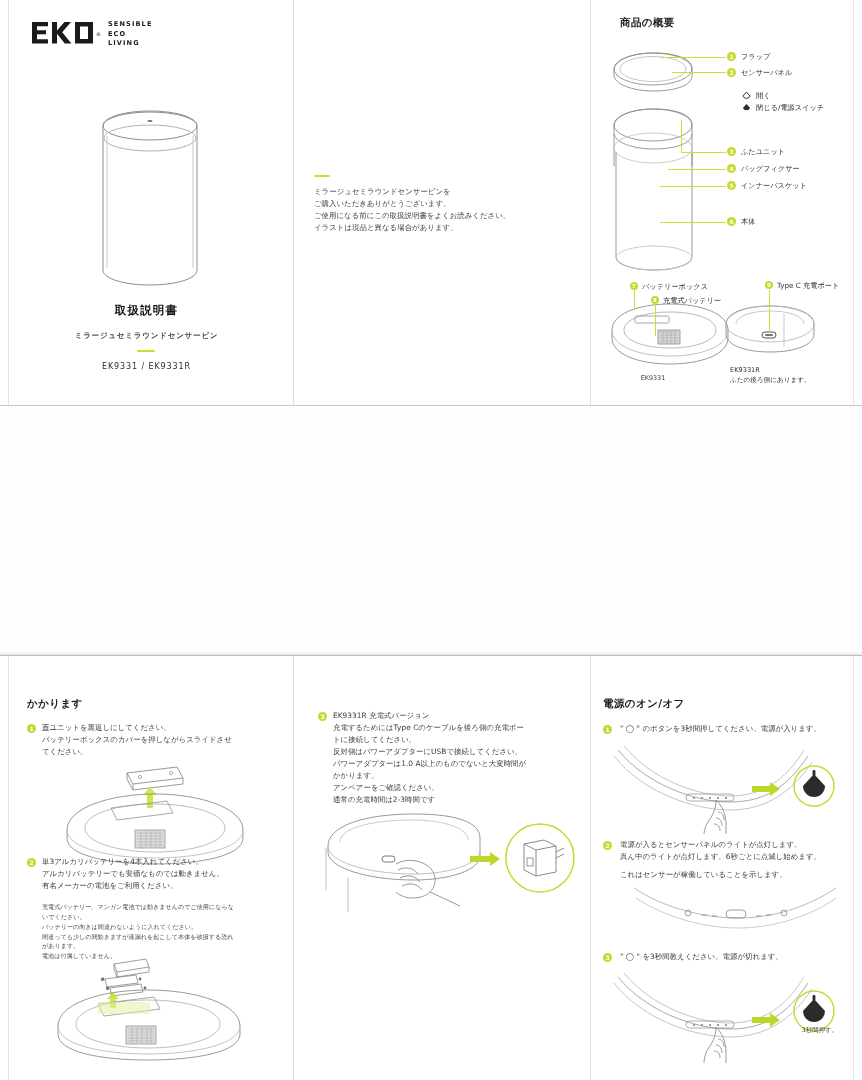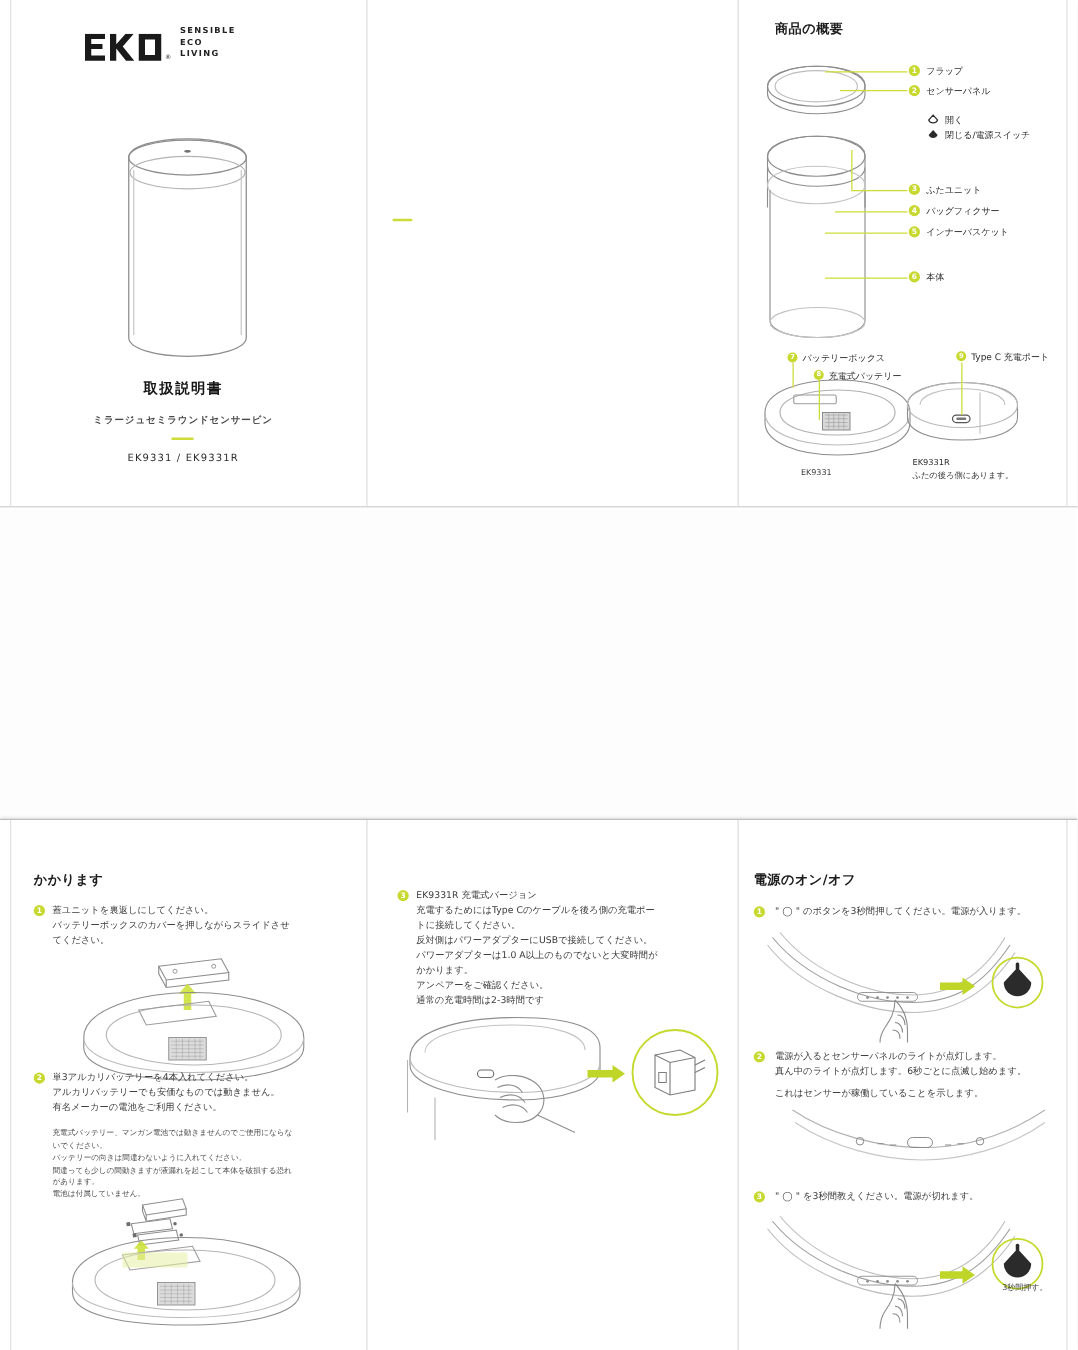--- a/index.html
+++ b/index.html
@@ -58,21 +58,21 @@
     position: absolute;
     font-size: 6.1px; color: #4d4d4d; line-height: 1.62;
   }
   .label-txt {
     position: absolute;
     font-size: 7.2px; color: #2e2e2e; line-height: 1.5;
     white-space: nowrap;
   }
 
   
-  .logo-wrap { position: absolute; left: 32px; top: 18px; display: flex; align-items: flex-end; margin-left: 36px; }
+  .logo-wrap { position: absolute; left: 32px; top: 18px; display: flex; align-items: center; }
   .logo-eko { display: flex; align-items: center; }
   .logo-eko svg { display: block; }
   .logo-reg { font-size: 5px; color: #222; margin-left: 2px; margin-top: 1px; }
   .logo-tag {
     margin-left: 7px; margin-top: 2px;
     font-size: 6.6px; font-weight: bold; color: #222;
     line-height: 1.45; letter-spacing: 1.1px;
   }
 
   
@@ -159,20 +159,26 @@
         <ellipse cx="55" cy="13" rx="2.6" ry="1.1" fill="#6e6e6e"></ellipse>
       </svg>
     </div>
 
     <div class="cover-title" style="top:303px;">取扱説明書</div>
     <div class="cover-sub" style="top:331px;">ミラージュセミラウンドセンサービン</div>
     <div class="rule" style="left:137px; top:350px; width:18px;"></div>
     <div class="cover-model" style="top:362px;">EK9331 / EK9331R</div>
 
     <div class="rule" style="left:314px; top:175px; width:16px;"></div>
+    <div class="body-txt" style="left:314px; top:186px; width:262px;">
+      <div>ミラージュセミラウンドセンサービンを</div>
+      <div>ご購入いただきありがとうございます。</div>
+      <div>ご使用になる前にこの取扱説明書をよくお読みください。</div>
+      <div>イラストは現品と異なる場合があります。</div>
+    </div>
 
     <div class="sec-title" style="left:620px; top:16px;">商品の概要</div>
 
     <div class="ill" style="left:608px; top:48px;">
       <svg width="110" height="120" viewBox="0 0 110 120">
         <g fill="none" stroke="#8d8d8d" stroke-width="0.9">
 
           <path d="M6 22 C6 12 24 5 46 5 C68 5 84 11 84 20 L84 28 C84 37 68 43 46 43 C24 43 6 36 6 27 Z"></path>
           <ellipse cx="45" cy="21" rx="39" ry="16"></ellipse>
           <ellipse cx="45" cy="21" rx="33" ry="12.5" stroke="#bdbdbd"></ellipse>

